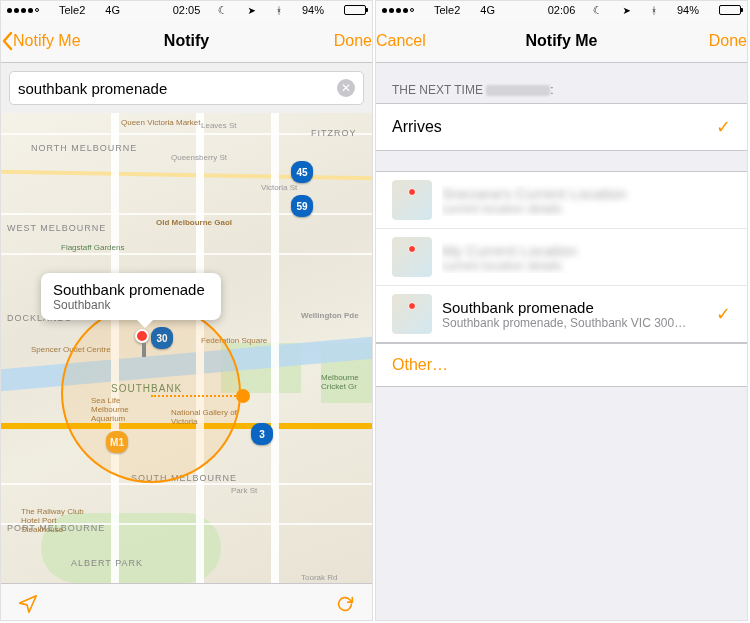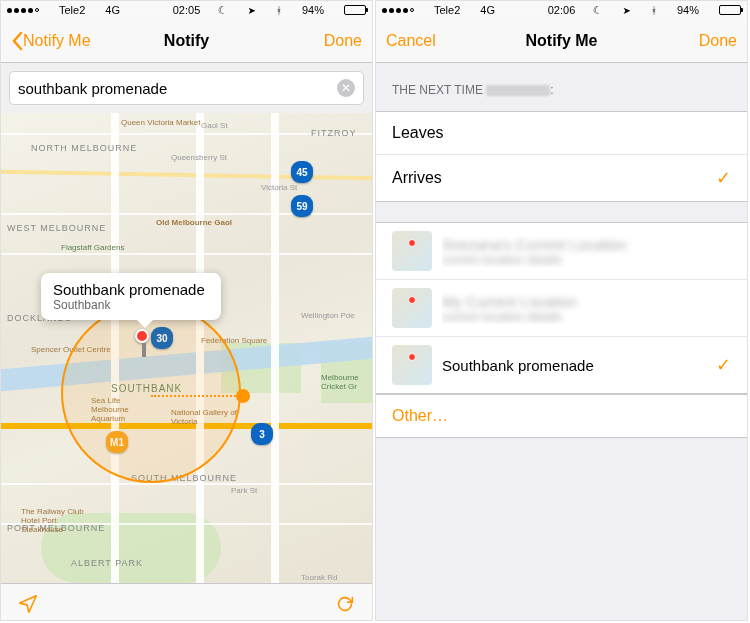--- a/index.html
+++ b/index.html
@@ -13,21 +13,21 @@
   .status-left, .status-right { display: flex; align-items: center; gap: 20px; }
   .status-center { position: absolute; left: 50%; transform: translateX(-50%); }
   .dots { display: flex; gap: 2px; }
   .dot { width: 5px; height: 5px; border-radius: 50%; background: #000; }
   .dot.hollow { background: none; border: 1px solid #000; width: 4px; height: 4px; }
   .battery { width: 22px; height: 10px; border: 1px solid #000; border-radius: 2px; position: relative; }
   .battery::after { content:""; position:absolute; right:-3px; top:2px; width:2px; height:4px; background:#000; border-radius:0 1px 1px 0;}
   .battery-fill { background:#000; width: 94%; height: 100%; }
 
   
-  .nav-bar { height: 44px; display:flex; align-items:center; justify-content:space-between; padding: 0 10px; background:#f8f8f8; border-bottom:1px solid #c8c7cc; position:relative;}
+  .nav-bar { height: 44px; display:flex; align-items:center; justify-content:space-between; padding: 0 0; background:#f8f8f8; border-bottom:1px solid #c8c7cc; position:relative;}
   .nav-left, .nav-right { display:flex; align-items:center; color:#ff9500; font-size:16px; }
   .nav-title { position:absolute; left:50%; transform:translateX(-50%); font-size:16px; font-weight:600; color:#000;}
   .chevron-left { width: 12px; height: 20px; }
 
   
   .search-wrap { padding: 8px; background:#f0f0f0;}
   .search-field { display:flex; align-items:center; background:#fff; border:1px solid #d1d1d6; border-radius:5px; height:34px; padding:0 8px; font-size:15px;}
   .search-field input { border:0; outline:0; flex:1; font-size:15px;}
   .clear-btn { width:18px; height:18px; border-radius:50%; background:#c7c7cc; color:#fff; display:flex; align-items:center; justify-content:center; font-size:12px; line-height:1;}
 
@@ -49,21 +49,21 @@
   .callout-title { font-size:15px; font-weight:500; color:#000;}
   .callout-sub { font-size:12px; color:#666;}
   .map-label { position:absolute; font-size:9px; color:#888; letter-spacing:1px; white-space:nowrap;}
   .map-label-sm { position:absolute; font-size:8px; color:#999; white-space:nowrap;}
 
   
   .map-toolbar { height:44px; background:#f8f8f8; border-top:1px solid #c8c7cc; display:flex; justify-content:space-between; align-items:center; padding:0 16px;}
   .map-toolbar svg { width:22px; height:22px; }
 
   
-  .section-header { font-size:12px; color:#6d6d72; padding: 20px 16px 14px; text-transform:uppercase; }
+  .section-header { font-size:12px; color:#6d6d72; padding: 20px 16px 6px; text-transform:uppercase; }
   .redacted { display:inline-block; background:#d4d4d8; height:11px; width:64px; border-radius:2px; vertical-align:middle; filter:blur(1px);}
   .list { background:#fff; border-top:1px solid #c8c7cc; border-bottom:1px solid #c8c7cc; }
   .cell { display:flex; align-items:center; justify-content:space-between; padding: 12px 16px; border-bottom:1px solid #e5e5ea; font-size:16px; color:#000;}
   .cell:last-child { border-bottom:0;}
   .check { color:#ff9500; font-size:18px;}
   .loc-cell { display:flex; align-items:center; padding:8px 16px; border-bottom:1px solid #e5e5ea; gap:10px;}
   .loc-cell:last-child { border-bottom:0;}
   .loc-thumb { width:40px; height:40px; border-radius:4px; background:linear-gradient(135deg,#e8e4d6,#d4e8f0); position:relative; flex-shrink:0;}
   .loc-thumb::after{content:"";position:absolute;width:6px;height:6px;background:#ff3b30;border:1px solid #fff;border-radius:50%;top:8px;left:16px;}
   .loc-text { flex:1; overflow:hidden;}
@@ -140,24 +140,24 @@
     <div class="map-label" style="left:310px;top:15px;">FITZROY</div>
     <div class="map-label" style="left:6px;top:200px;">DOCKLANDS</div>
     <div class="map-label" style="left:110px;top:270px;font-size:10px;color:#6c8a63;">SOUTHBANK</div>
     <div class="map-label" style="left:130px;top:360px;">SOUTH MELBOURNE</div>
     <div class="map-label" style="left:6px;top:410px;">PORT MELBOURNE</div>
     <div class="map-label" style="left:70px;top:445px;">ALBERT PARK</div>
 
     <div class="map-label-sm" style="left:120px;top:5px;color:#a07740;">Queen Victoria Market</div>
     <div class="map-label-sm" style="left:155px;top:105px;color:#a07740;font-weight:bold;">Old Melbourne Gaol</div>
     <div class="map-label-sm" style="left:170px;top:40px;">Queensberry St</div>
-    <div class="map-label-sm" style="left:200px;top:8px;">Gaol St</div>
+    <div class="map-label-sm" style="left:200px;top:8px;">Leaves St</div>
     <div class="map-label-sm" style="left:260px;top:70px;">Victoria St</div>
     <div class="map-label-sm" style="left:60px;top:130px;color:#5b8051;">Flagstaff Gardens</div>
-    <div class="map-label-sm" style="left:300px;top:198px;">Wellington Pde</div>
+    <div class="map-label-sm" style="left:300px;top:198px;font-weight:bold;">Wellington Pde</div>
     <div class="map-label-sm" style="left:30px;top:232px;color:#a07740;">Spencer Outlet Centre</div>
     <div class="map-label-sm" style="left:200px;top:223px;color:#a07740;">Federation Square</div>
     <div class="map-label-sm" style="left:90px;top:283px;color:#a07740;width:60px;white-space:normal;">Sea Life Melbourne Aquarium</div>
     <div class="map-label-sm" style="left:170px;top:295px;color:#a07740;width:70px;white-space:normal;">National Gallery of Victoria</div>
     <div class="map-label-sm" style="left:320px;top:260px;color:#5b8051;width:50px;white-space:normal;">Melbourne Cricket Gr</div>
     <div class="map-label-sm" style="left:20px;top:378px;color:#a07740;width:80px;white-space:normal;margin-top:16px;">The Railway Club Hotel Port Steakhouse</div>
     <div class="map-label-sm" style="left:230px;top:373px;">Park St</div>
     <div class="map-label-sm" style="left:300px;top:460px;">Toorak Rd</div>
 
     <div class="route-badge" style="left:290px;top:48px;">45</div>
@@ -225,23 +225,20 @@
       </div>
   </div>
 
   <div class="section-header">
     <span>THE NEXT TIME</span>
     <span class="redacted"></span><span>:</span>
   </div>
 
   <div class="list">
     <div class="cell">
-      <span>Leaves</span>
-    </div>
-    <div class="cell">
       <span>Arrives</span>
       <span class="check">✓</span>
     </div>
   </div>
 
   <div class="section-gap"></div>
 
   <div class="list">
     <div class="loc-cell blurred">
       <div class="loc-thumb"></div>
@@ -254,20 +251,21 @@
       <div class="loc-thumb"></div>
       <div class="loc-text">
         <div class="loc-title">My Current Location</div>
         <div class="loc-sub">current location details</div>
       </div>
     </div>
     <div class="loc-cell">
       <div class="loc-thumb"></div>
       <div class="loc-text">
         <div class="loc-title">Southbank promenade</div>
+        <div class="loc-sub">Southbank promenade, Southbank VIC 300…</div>
       </div>
       <span class="check">✓</span>
     </div>
   </div>
 
   <div class="other-link">
     <span>Other…</span>
   </div>
 </div>
 

